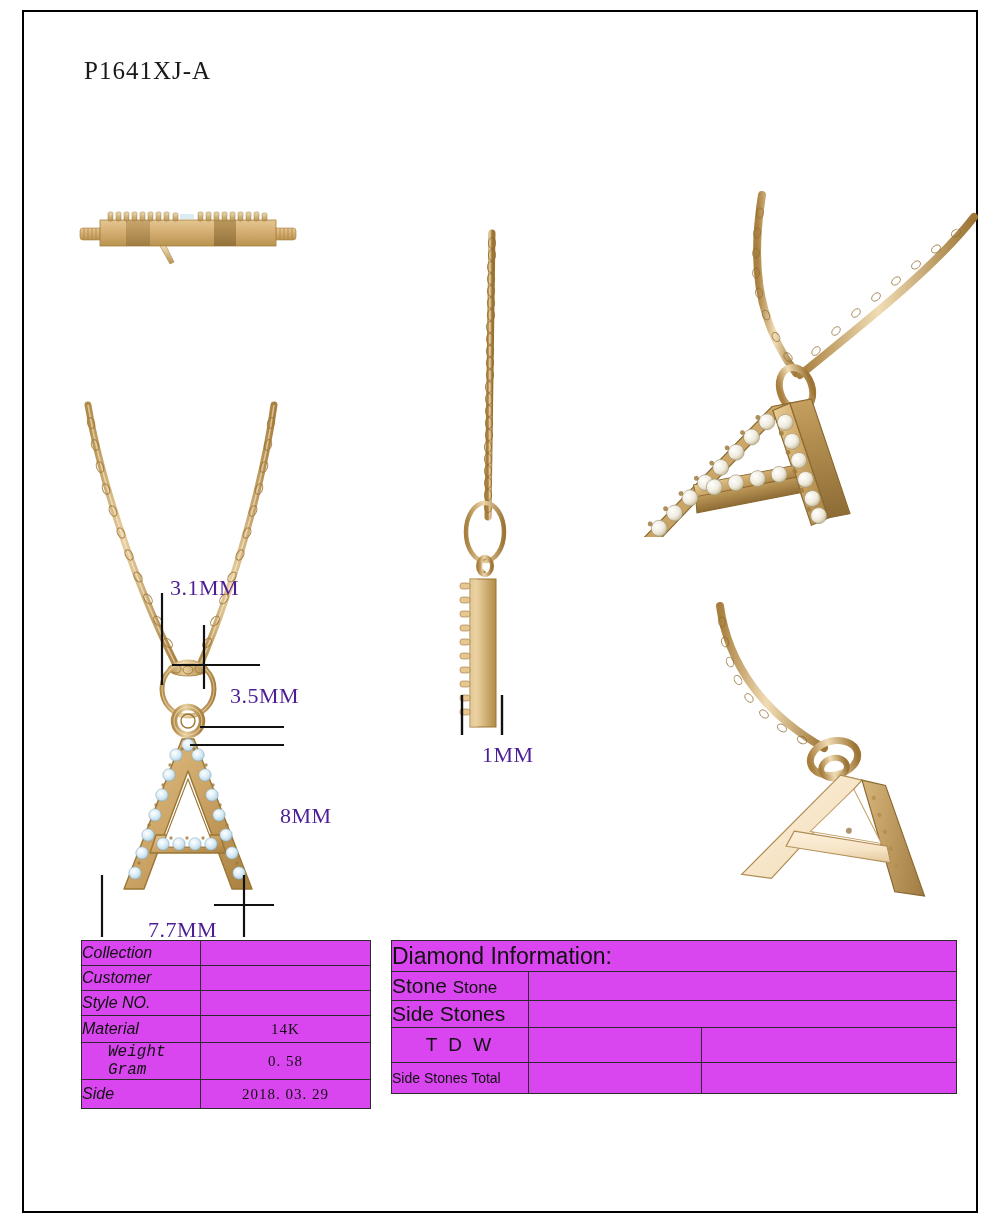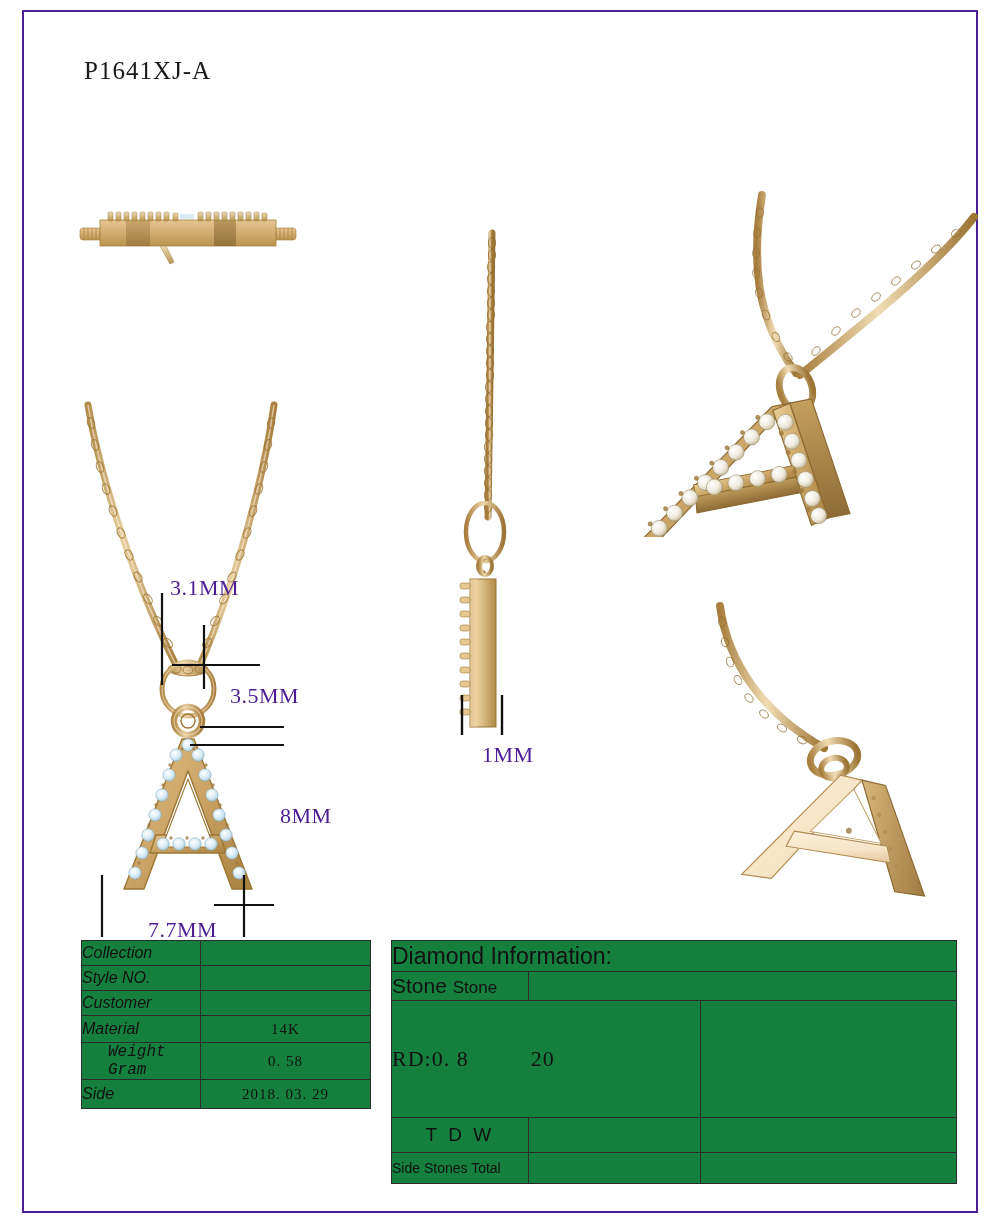--- a/index.html
+++ b/index.html
@@ -13,21 +13,21 @@
     position: relative;
     font-family: "Liberation Serif", serif;
     overflow: hidden;
   }
   #page {
     position: absolute;
     left: 22px;
     top: 10px;
     width: 956px;
     height: 1203px;
-    border: 2px solid #4c1d95;
+    border: 2px solid #000000;
     box-sizing: border-box;
     background: #fff;
   }
 
   
   #doc-title {
     position: absolute;
     left: 60px;
     top: 45px;
     font-family: "Liberation Serif", serif;
@@ -47,21 +47,21 @@
     font-size: 22px;
     color: #4c1d95;
     white-space: nowrap;
     letter-spacing: 0.5px;
   }
 
   
   .tbl {
     position: absolute;
     border-collapse: collapse;
-    background: #15803d;
+    background: #d946ef;
   }
   .tbl td {
     border: 1.6px solid #2c2c2c;
     padding: 0;
     vertical-align: middle;
   }
   .lbl-it {
     font-family: "Liberation Sans", sans-serif;
     font-style: italic;
     font-size: 16px;
@@ -580,25 +580,25 @@
     </g>
   </svg>
 
   <table class="tbl" style="left:57px; top:928px; width:290px;">
     <tbody>
         <tr>
       <td class="lbl-it" style="width:118px; height:24px;">Collection</td>
       <td class="val-serif"></td>
     </tr>
     <tr>
+      <td class="lbl-it" style="height:24px;">Customer</td>
+      <td class="val-serif"></td>
+    </tr>
+    <tr>
       <td class="lbl-it" style="height:24px;">Style NO.</td>
-      <td class="val-serif"></td>
-    </tr>
-    <tr>
-      <td class="lbl-it" style="height:24px;">Customer</td>
       <td class="val-serif"></td>
     </tr>
     <tr>
       <td class="lbl-it" style="height:26px;">Material</td>
       <td class="val-serif">14K</td>
     </tr>
     <tr>
       <td class="lbl-it indent" style="height:28px;">Weight Gram</td>
       <td class="val-serif">0. 58</td>
     </tr>
@@ -615,24 +615,22 @@
       <td class="dia-head" colspan="3" style="height:30px;">Diamond Information:</td>
     </tr>
     <tr>
       <td class="dia-lbl" style="width:136px; height:28px;">
         <span>Stone</span>
         <span class="small">Stone</span>
       </td>
       <td colspan="2"></td>
     </tr>
     <tr>
-      <td class="rd-cell" colspan="2" style="height:116px;">
-        <span>RD:0. 8</span><span class="qty">20</span>
-      </td>
-      <td style="width:256px;"></td>
+      <td class="dia-lbl" style="height:26px;">Side Stones</td>
+      <td colspan="2"></td>
     </tr>
     <tr>
       <td class="dia-tdw" style="height:34px;">T D W</td>
       <td></td>
       <td></td>
     </tr>
     <tr>
       <td class="dia-lbl-sm" style="height:30px;">Side Stones Total</td>
       <td style="width:172px;"></td>
       <td></td>

